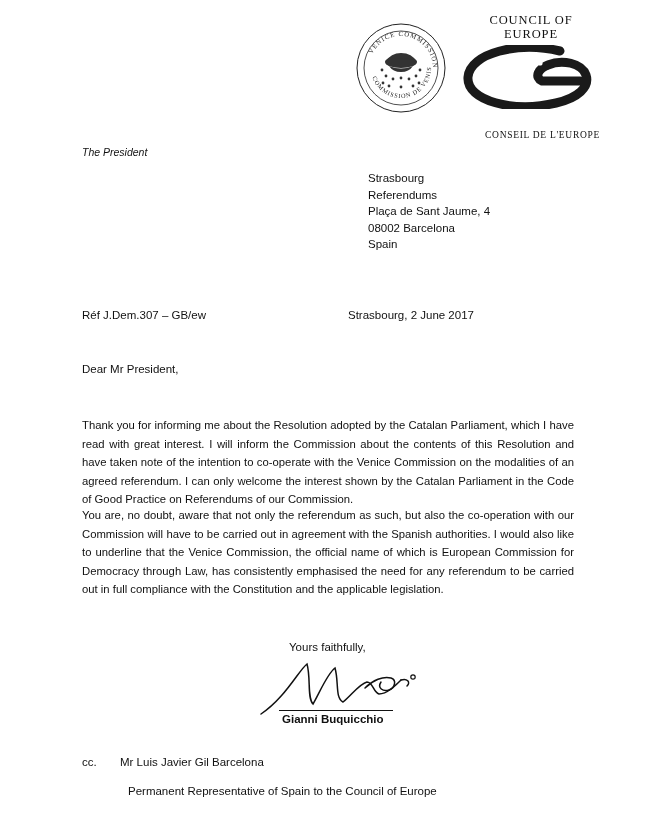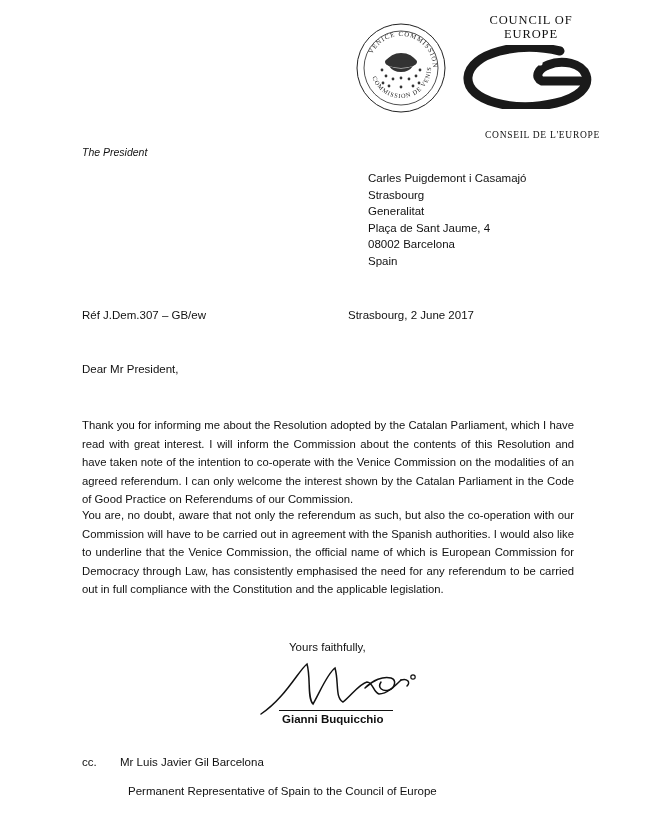--- a/index.html
+++ b/index.html
@@ -250,23 +250,22 @@
           </g>
         </svg>
       </div>
       <div class="coe-sub">CONSEIL DE L'EUROPE</div>
     </div>
   </div>
 
   <div class="president-line">The President</div>
 
   <div class="addressee">
-    <div>Carles Puigdemont i Casamajó</div>
     <div>Strasbourg</div>
-    <div>Generalitat</div>
+    <div>Referendums</div>
     <div>Plaça de Sant Jaume, 4</div>
     <div>08002 Barcelona</div>
     <div>Spain</div>
   </div>
 
   <div class="ref">Réf J.Dem.307 – GB/ew</div>
   <div class="place-date">Strasbourg, 2 June 2017</div>
 
   <div class="salutation">Dear Mr President,</div>
 

